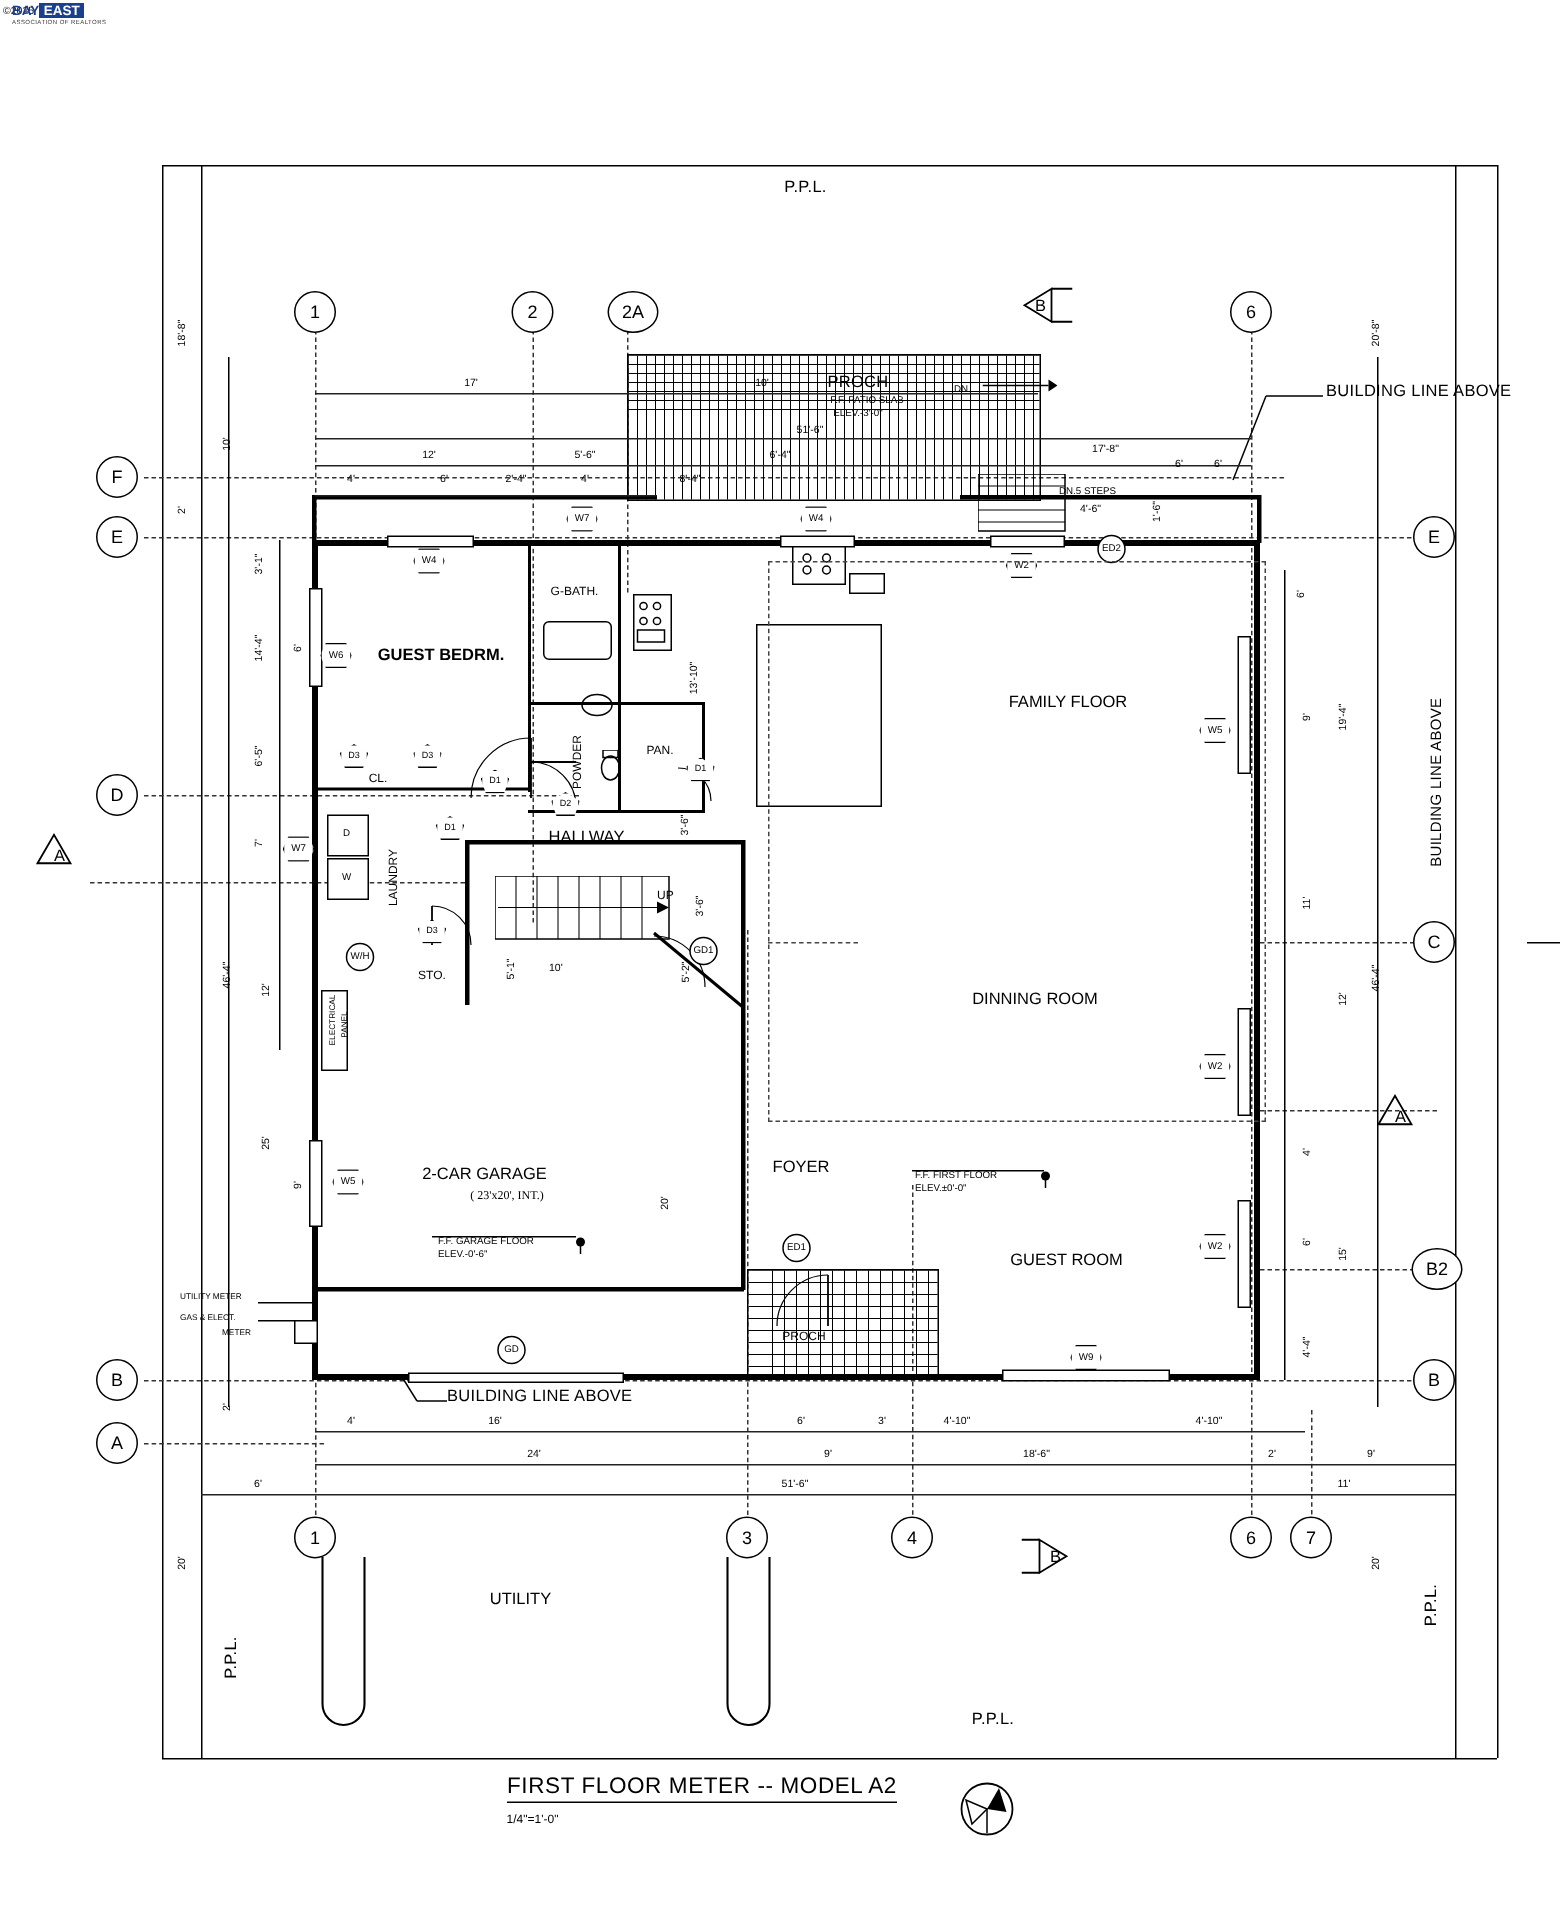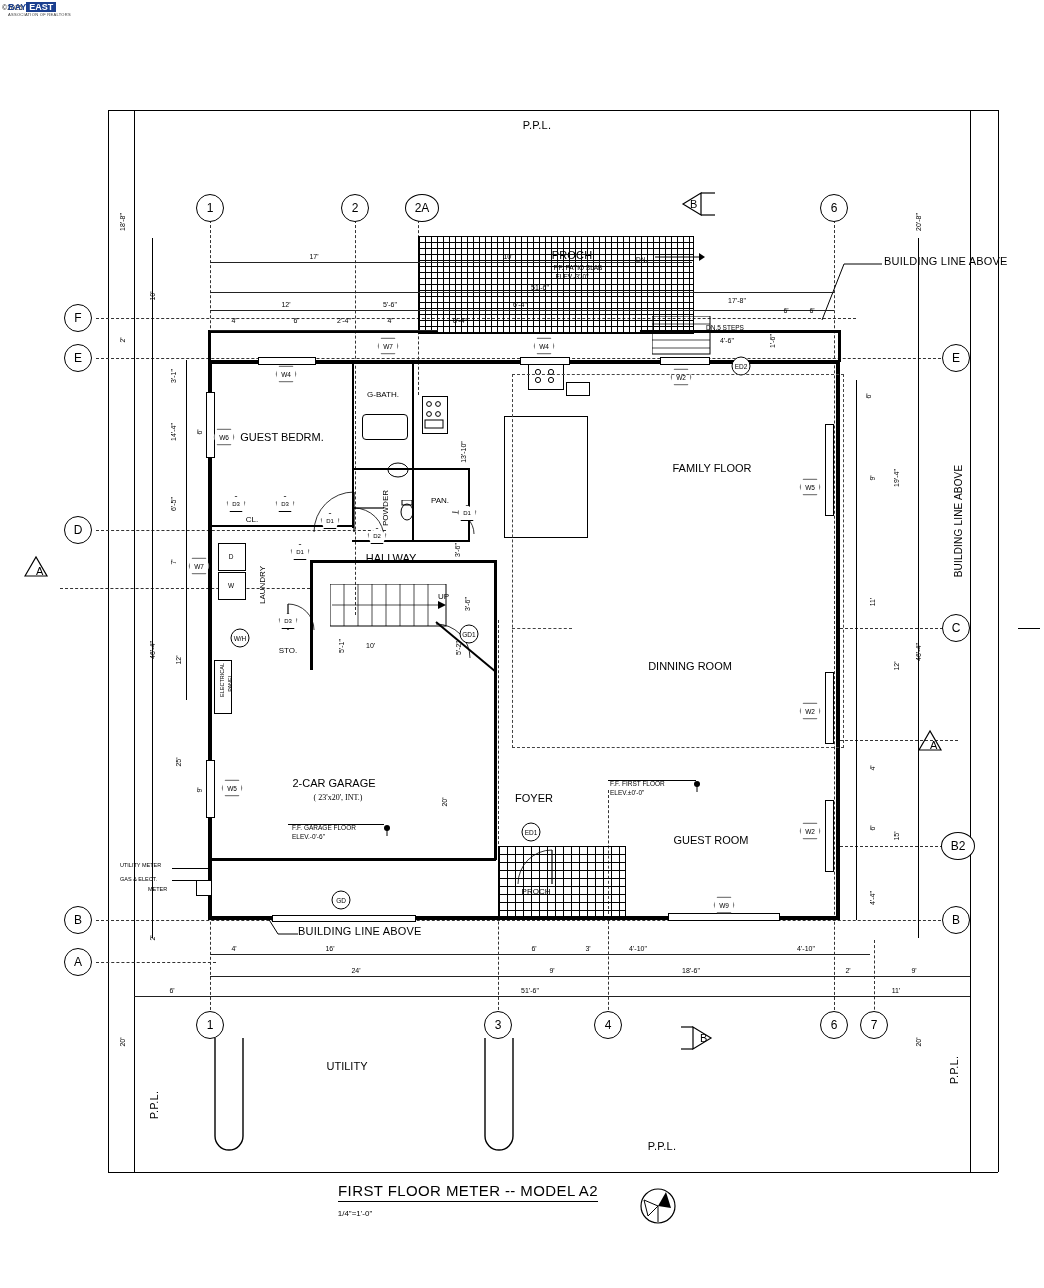--- a/index.html
+++ b/index.html
@@ -230,34 +230,34 @@
   <svg width="60" height="40">
     <rect x="0" y="0" width="58" height="38" fill="none" stroke="#000" stroke-width="1"></rect>
     <line x1="0" y1="8" x2="58" y2="8" stroke="#000" stroke-width="0.7"></line>
     <line x1="0" y1="16" x2="58" y2="16" stroke="#000" stroke-width="0.7"></line>
     <line x1="0" y1="24" x2="58" y2="24" stroke="#000" stroke-width="0.7"></line>
     <line x1="0" y1="32" x2="58" y2="32" stroke="#000" stroke-width="0.7"></line>
   </svg>
 </div>
 <div class="abs lbl-xs" style="left:706px;top:324px;">DN.5 STEPS</div>
 
-<div class="abs room ctr" style="left:282px;top:437px;">GUEST BEDRM.</div>
+<div class="abs room ctr" style="left:294px;top:437px;font-weight:bold;">GUEST BEDRM.</div>
 <div class="abs lbl-sm ctr" style="left:383px;top:394px;">G-BATH.</div>
 <div class="abs room ctr" style="left:528px;top:473px;">KITCHEN</div>
 <div class="abs room ctr" style="left:712px;top:468px;">FAMILY FLOOR</div>
 <div class="abs lbl-sm rot90" style="left:385px;top:508px;">POWDER</div>
 <div class="abs lbl-sm ctr" style="left:440px;top:500px;">PAN.</div>
 <div class="abs lbl-sm ctr" style="left:252px;top:519px;">CL.</div>
 <div class="abs room ctr" style="left:391px;top:558px;">HALLWAY</div>
 <div class="abs lbl-sm rot90" style="left:262px;top:585px;">LAUNDRY</div>
 <div class="abs lbl-sm ctr" style="left:288px;top:650px;">STO.</div>
 <div class="abs room ctr" style="left:690px;top:666px;">DINNING ROOM</div>
-<div class="abs room ctr" style="left:334px;top:783px;">2-CAR GARAGE</div>
+<div class="abs room ctr" style="left:323px;top:783px;">2-CAR GARAGE</div>
 <div class="abs lbl-sm ctr" style="left:338px;top:797px;font-family:Liberation Serif, serif;">( 23'x20', INT.)</div>
-<div class="abs room ctr" style="left:534px;top:798px;">FOYER</div>
+<div class="abs room ctr" style="left:534px;top:778px;">FOYER</div>
 <div class="abs room ctr" style="left:711px;top:840px;">GUEST ROOM</div>
 <div class="abs lbl-sm ctr" style="left:536px;top:891px;">PROCH</div>
 <div class="abs room ctr" style="left:347px;top:1066px;">UTILITY</div>
 
 <div class="abs lbl-xs" style="left:610px;top:780px;">F.F. FIRST FLOOR</div>
 <div class="abs lbl-xs" style="left:610px;top:789px;">ELEV.±0'-0"</div>
 <div class="abs" style="left:690px;top:779px;"><svg width="14" height="14">
       <circle cx="7" cy="5" r="3" fill="#000"></circle>
       <line x1="7" y1="5" x2="7" y2="13" stroke="#000"></line>
     </svg></div>

